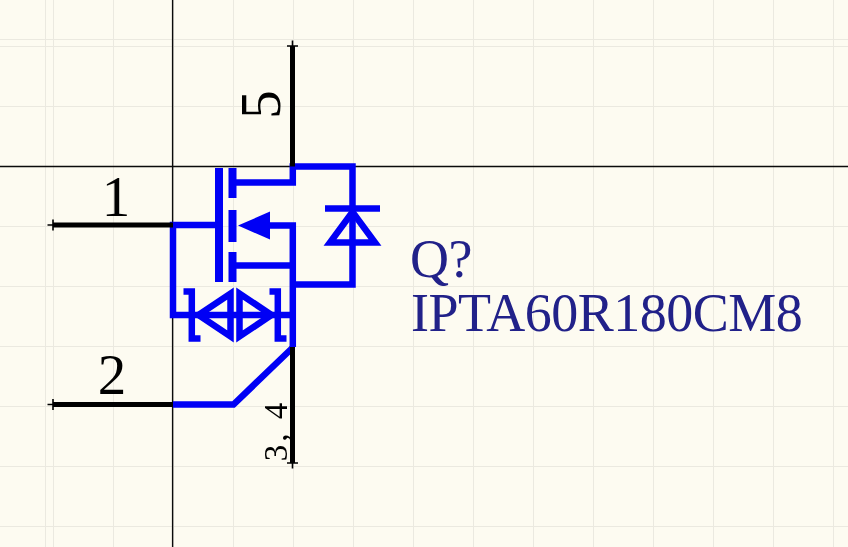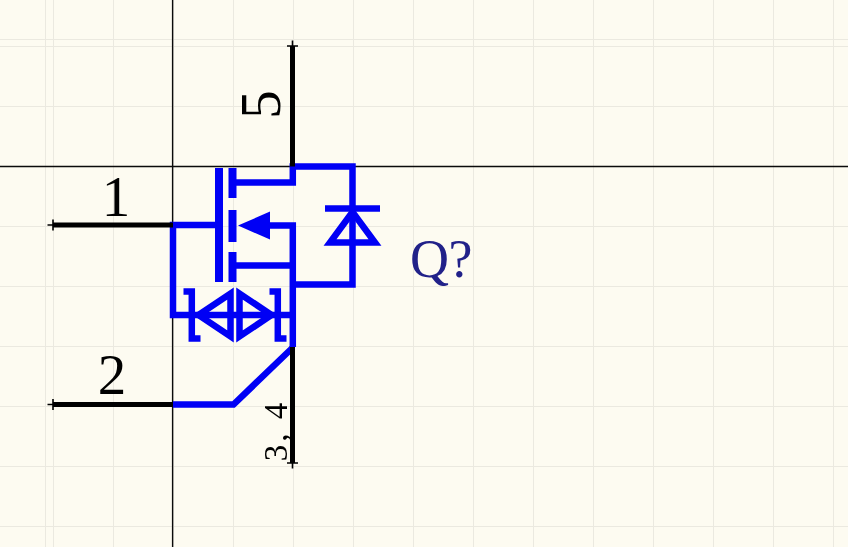--- a/index.html
+++ b/index.html
@@ -97,13 +97,14 @@
       <path class="x" d="M287,463 H298 M292.5,457.5 V468.5"></path>
     </g>
   </svg>
 
   <div class="lbl" style="left:56px;top:168px;">1</div>
   <div class="lbl" style="left:52px;top:346px;">2</div>
   <div class="lbl rot" style="left:200px;top:75.5px;">5</div>
   <div class="lbl rot small" style="left:215.5px;top:413.5px;">3, 4</div>
 
   <div class="des" style="left:410px;top:232px;">Q?</div>
+  <div class="des" style="left:411px;top:286px;">IPTA60R180CM8</div>
 </div>
 
 </body></html>

